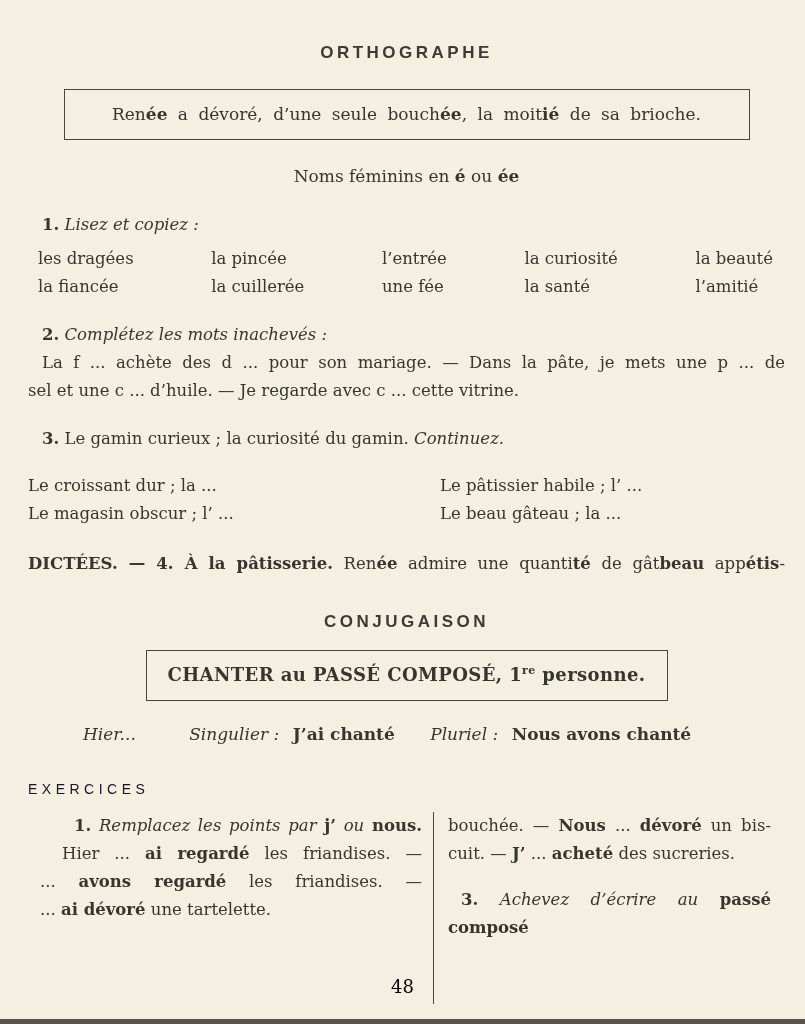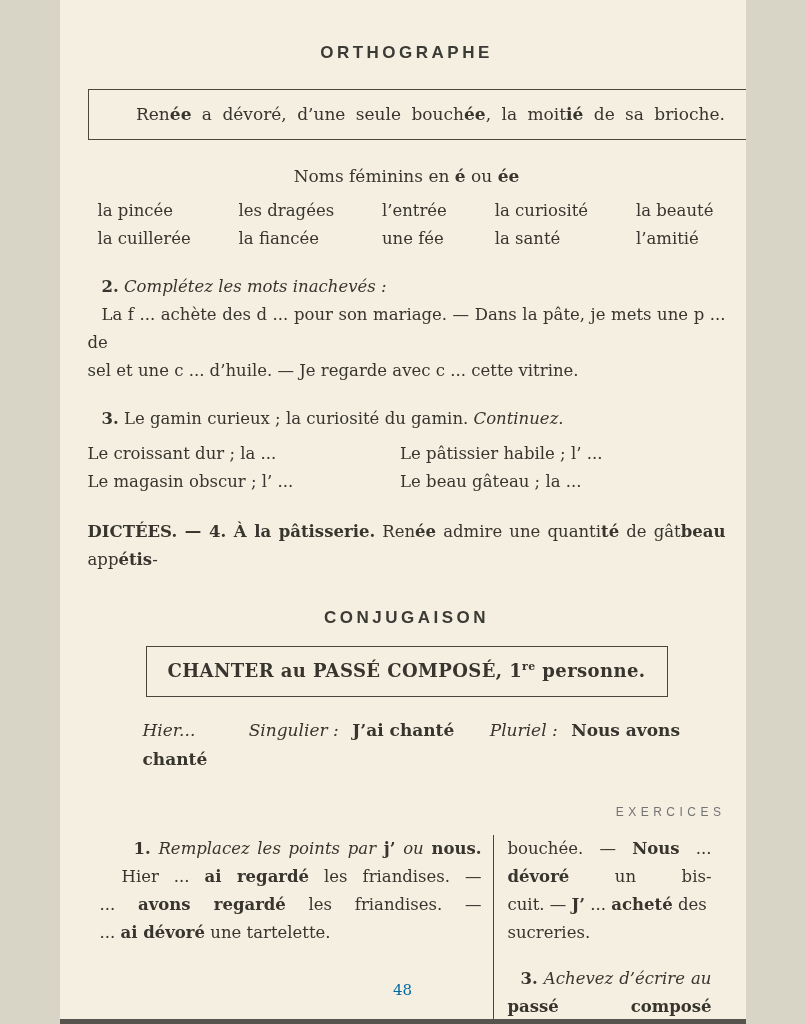--- a/index.html
+++ b/index.html
@@ -1,96 +1,97 @@
 <!DOCTYPE html>
 <html><head>
 <meta charset="utf-8">
 <style>
   html,body{margin:0;padding:0;background:#d8d4c6;}
   .page{
-    position:relative;width:686px;height:1024px;margin:0 auto;
+    position:relative;width:805px;height:1024px;margin:0 auto;
     background:#f4efe1;color:#37352e;overflow:hidden;
     font-family:"DejaVu Serif",serif;font-size:16.5px;line-height:1.7;
   }
   .content{padding:0 20px 0 28px;}
   b{font-weight:bold;} i{font-style:italic;}
   .big-title{
     font-family:"Liberation Sans",sans-serif;font-weight:700;font-size:17px;
     letter-spacing:3.5px;text-align:center;color:#3b3a34;line-height:1.2;
   }
   .light-title{
-    font-family:"Liberation Sans",sans-serif;font-weight:400;font-size:12px;
-    letter-spacing:4.5px;text-align:right;color:#737373;line-height:1.2;
+    font-family:"Liberation Sans",sans-serif;font-weight:400;font-size:14px;
+    letter-spacing:4.5px;text-align:left;color:#0f172a;line-height:1.2;
   }
   #title-orthographe{padding-top:43px;}
   .rule-box{
     border:1.6px solid #49463e;margin:26px auto 0;text-align:center;
     background:transparent;
   }
   #rule-box-1{width:628px;padding:10px 28px;font-size:17px;word-spacing:5px;}
   #rule-box-2{width:500px;padding:9px 10px;font-size:18px;font-weight:bold;letter-spacing:.4px;margin-top:18px;}
   #rule-box-2 sup{font-size:11px;}
   .subtitle{text-align:center;margin-top:22px;font-size:17px;}
   .sec-head{margin-top:20px;text-indent:14px;}
   .word-grid{display:flex;justify-content:space-between;margin-top:6px;padding:0 12px 0 10px;}
   .word-col{display:flex;flex-direction:column;}
   .para{}
   .ind1{text-indent:14px;}
   .ind2{text-indent:18px;}
   .jl{text-align:justify;text-align-last:justify;}
-  .pairs{display:flex;margin-top:6px;}
+  .pairs{display:flex;margin-top:18px;gap:41px;}
   .pairs .pcol-l{width:49%;}
   .pairs .pcol-r{flex:1;}
   .dictees{margin-top:22px;}
   .ex5{margin-top:13px;}
   #title-conjugaison{margin-top:34px;}
   .hier-row{margin-top:19px;padding-left:55px;font-size:17px;}
   .hier-row .lbl{font-style:italic;}
   .hier-row .val{font-weight:bold;}
   .sp1{margin-left:48px;} .sp2{margin-left:8px;} .sp3{margin-left:30px;}
   #title-exercices{margin-top:32px;}
   .cols{display:flex;margin-top:15px;padding-left:12px;padding-right:14px;min-height:192px;}
   .lcol{width:382px;padding-right:11px;}
   .divider{width:0;border-left:1.6px solid #49463e;}
   .rcol{flex:1;padding-left:14px;}
   .exhead{text-indent:34px;}
   .exbody{text-indent:22px;}
   .exhead-r{text-indent:13px;}
   .gap{margin-top:18px;}
   .page-number{
     position:absolute;bottom:21px;left:0;right:0;text-align:center;
-    font-size:15px;color:#0369a1;
+    font-size:18px;color:#000000;
   }
   .bottom-edge{
     position:absolute;bottom:0;left:0;width:100%;height:5px;background:#56544d;
   }
 </style>
 </head>
 <body>
 
 <div class="page">
   <div class="content">
 
     <div id="title-orthographe" class="big-title">ORTHOGRAPHE</div>
 
     <div id="rule-box-1" class="rule-box">
       <span>Ren<b>ée</b> a dévoré, d’une seule bouch<b>ée</b>, la moit<b>ié</b> de sa brioche.</span>
     </div>
 
     <div class="subtitle">Noms féminins en <b>é</b> ou <b>ée</b></div>
 
+    <div class="sec-head"><b>1.</b> <i>Lisez et copiez :</i></div>
 
     <div class="word-grid">
       <div class="word-col">
+        <span>les dragées</span>
+        <span>la fiancée</span>
+      </div>
+      <div class="word-col">
         <span>la pincée</span>
         <span>la cuillerée</span>
-      </div>
-      <div class="word-col">
-        <span>les dragées</span>
-        <span>la fiancée</span>
       </div>
       <div class="word-col">
         <span>l’entrée</span>
         <span>une fée</span>
       </div>
       <div class="word-col">
         <span>la curiosité</span>
         <span>la santé</span>
       </div>
       <div class="word-col">

